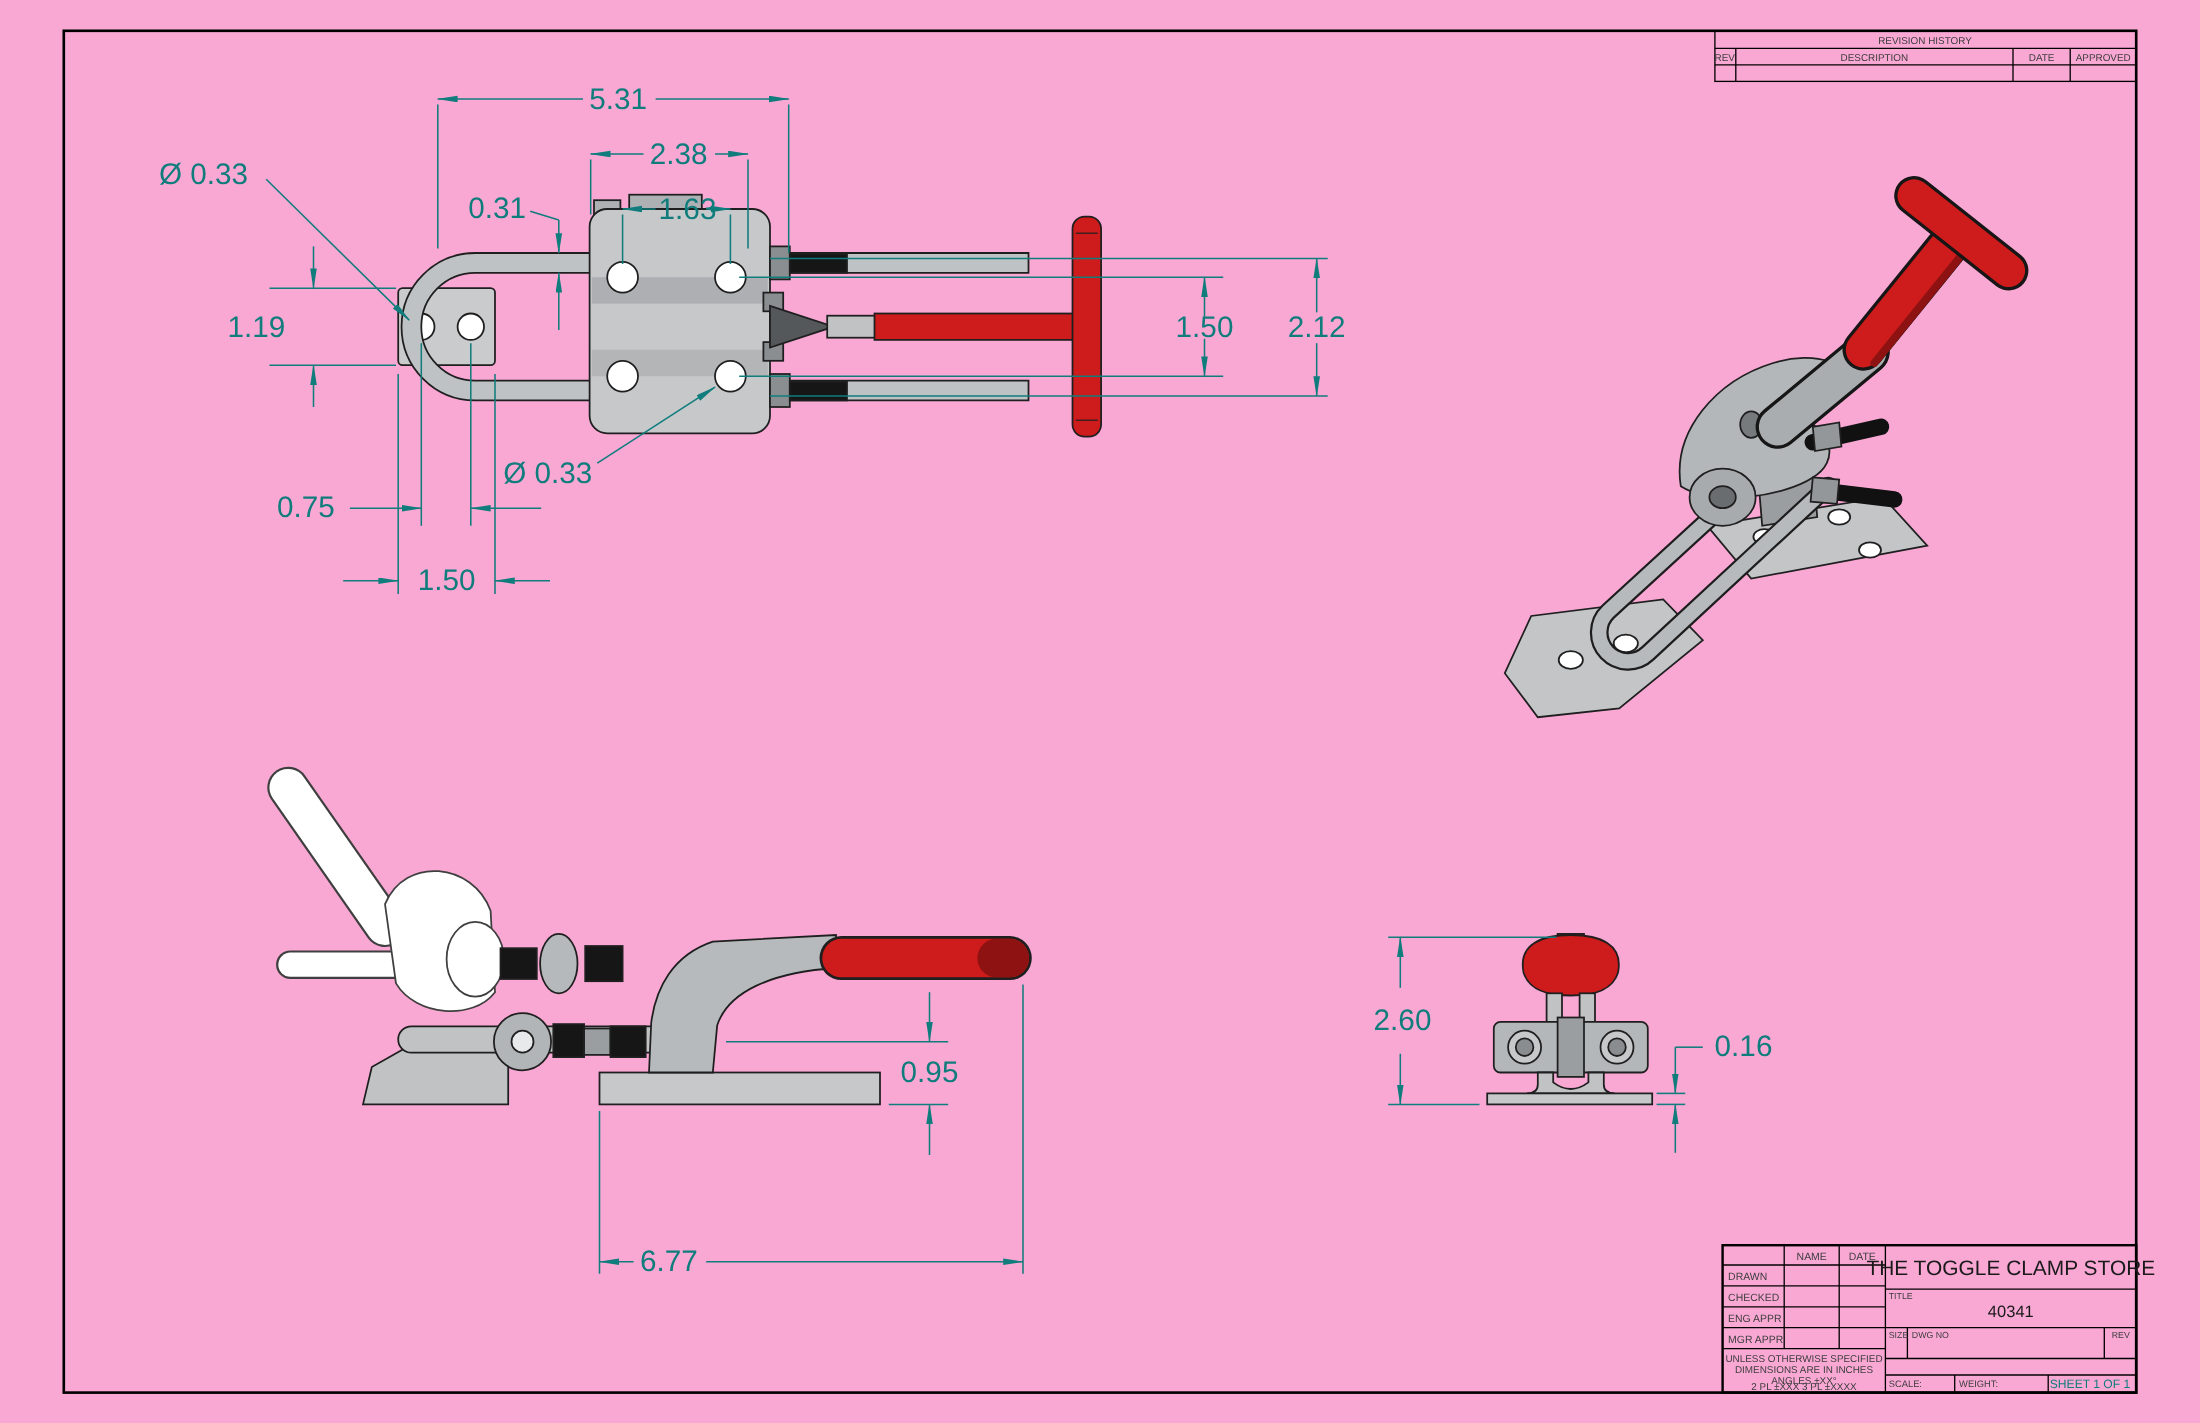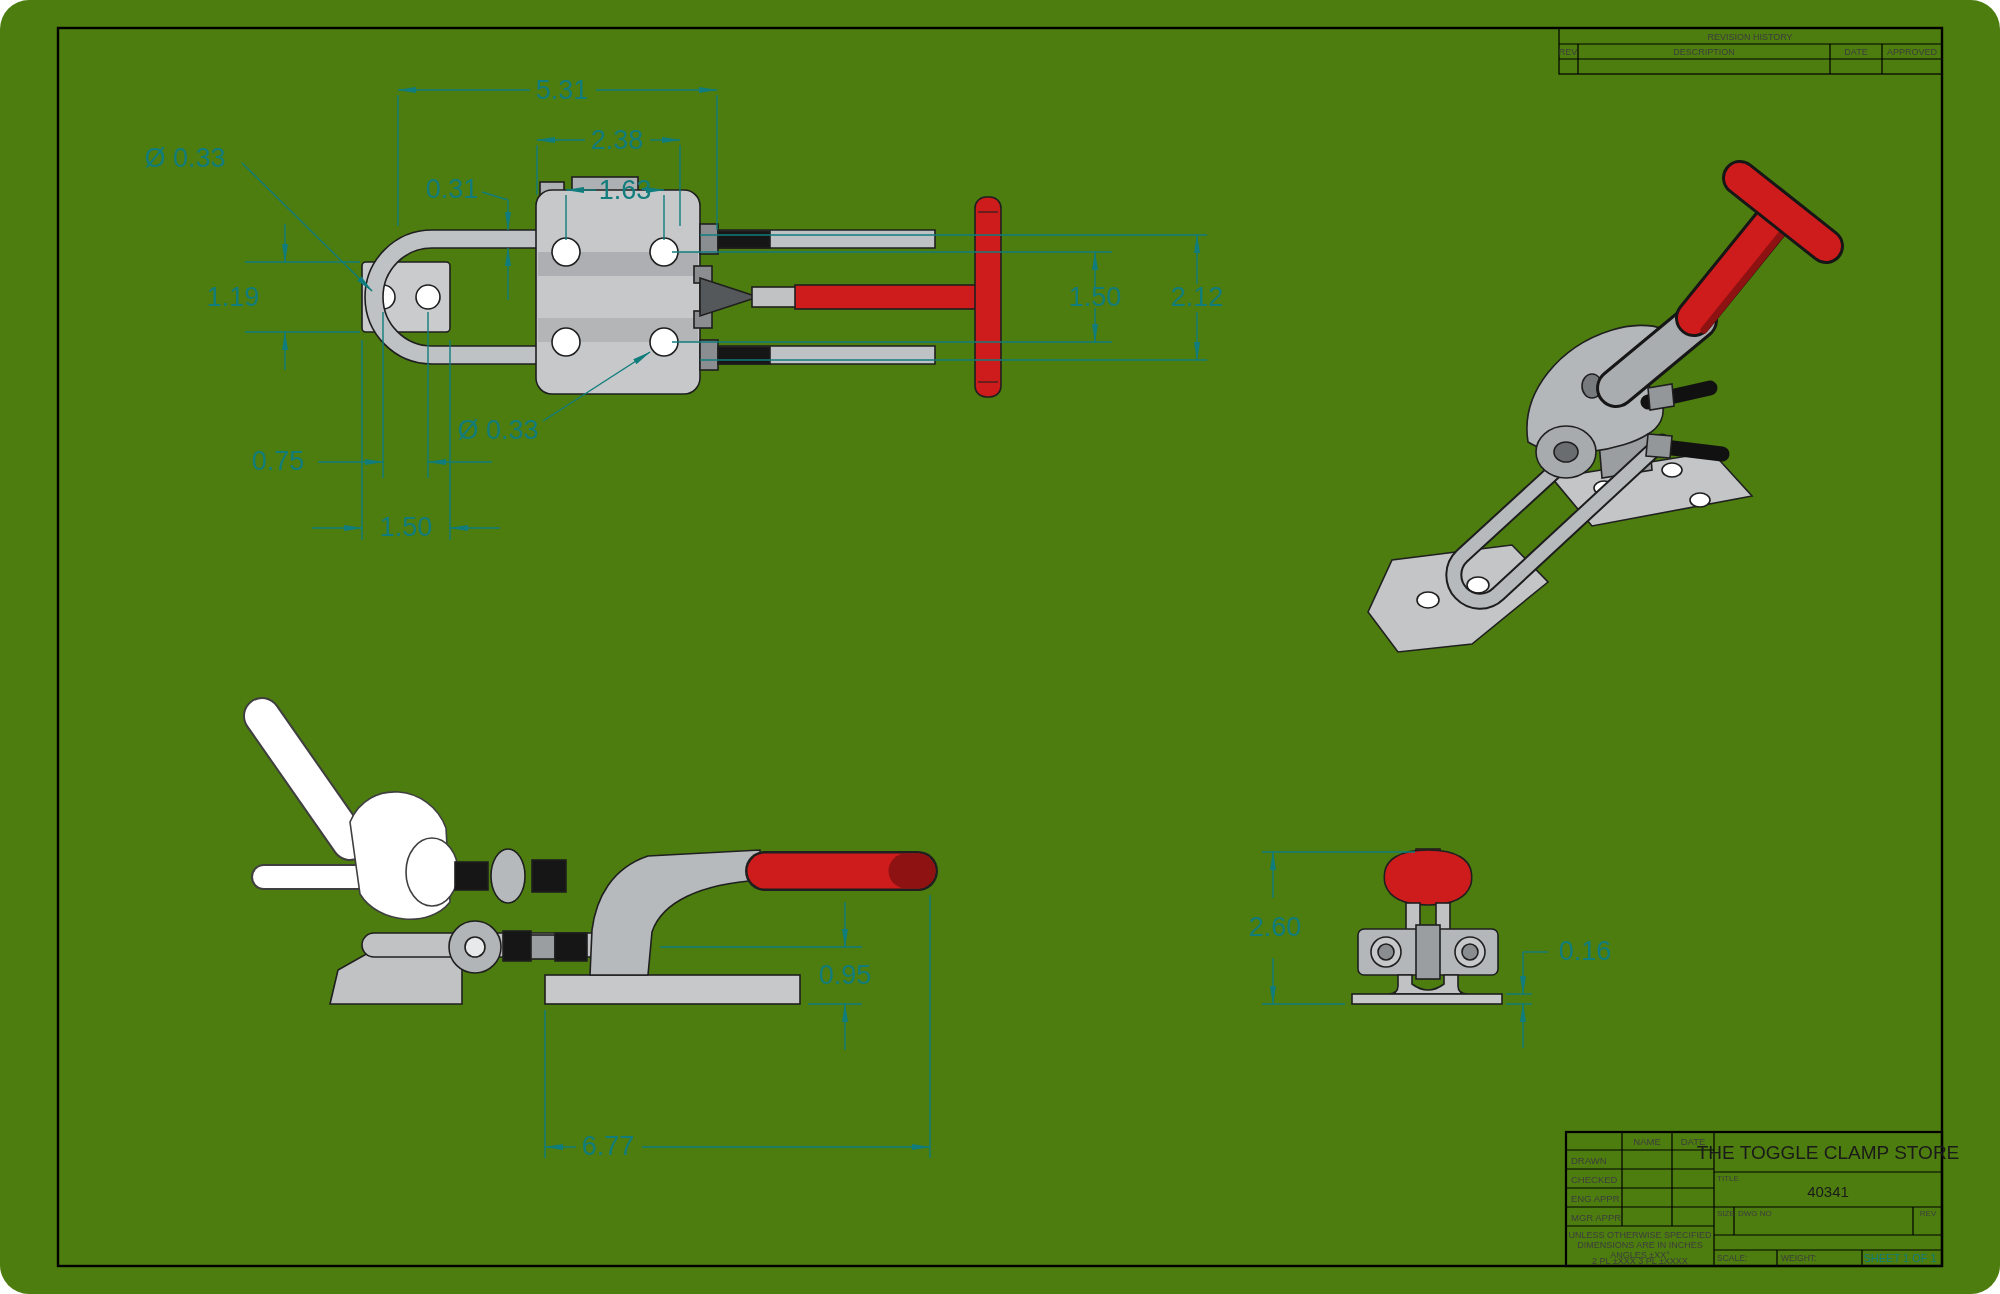--- a/index.html
+++ b/index.html
@@ -1,17 +1,17 @@
 <!DOCTYPE html>
 <html><head>
 <meta charset="utf-8">
 <style>
   html,body{margin:0;padding:0;background:#ffffff;}
-  .sheet{position:relative;width:2000px;height:1294px;background:#4d7c0f;overflow:hidden;
-         font-family:"Liberation Sans", sans-serif;border-radius:29px;}
+  .sheet{position:relative;width:2000px;height:1294px;background:#f9a8d4;overflow:hidden;
+         font-family:"Liberation Sans", sans-serif;}
   svg text{font-family:"Liberation Sans", sans-serif;}
   
   .dl{stroke:#107c7c;stroke-width:1.4;fill:none;}
   .dt{fill:#107c7c;font-size:27px;text-anchor:middle;}
   
   .ol{stroke:#1f1f1f;stroke-width:1.6;}
   .thin{stroke:#1f1f1f;stroke-width:1.1;fill:none;}
   
   .tb{stroke:#000;stroke-width:1.2;fill:none;}
   .tbh{stroke:#000;stroke-width:2.2;fill:none;}

